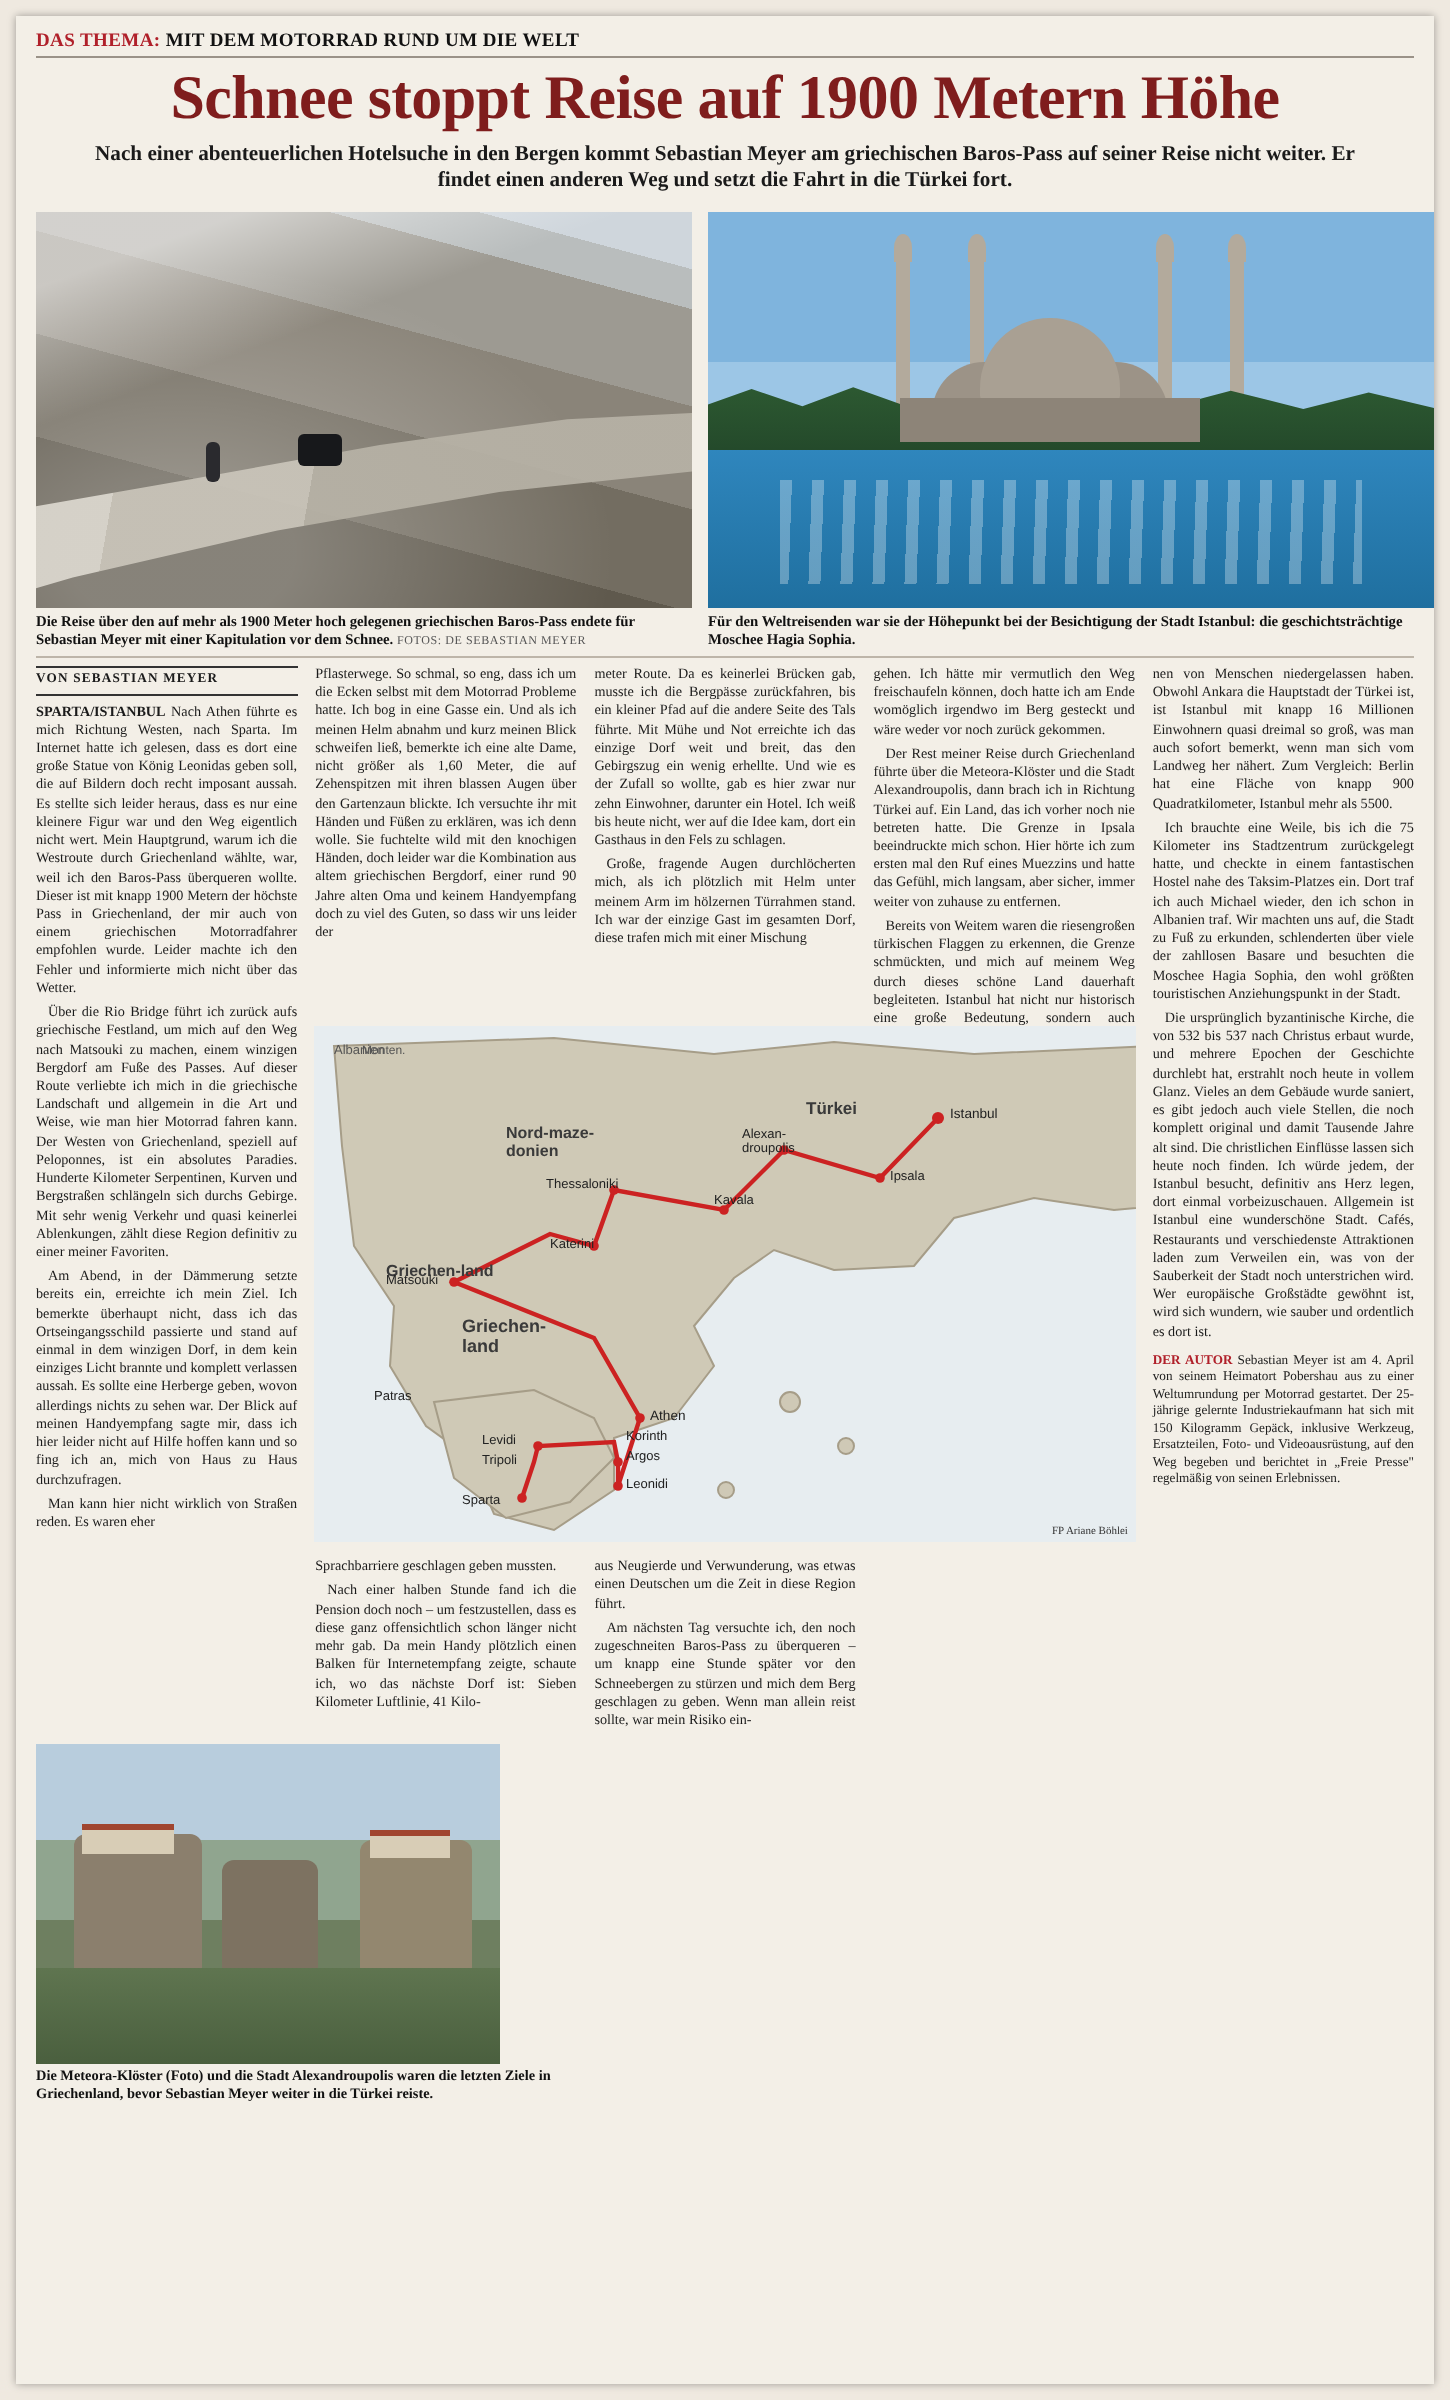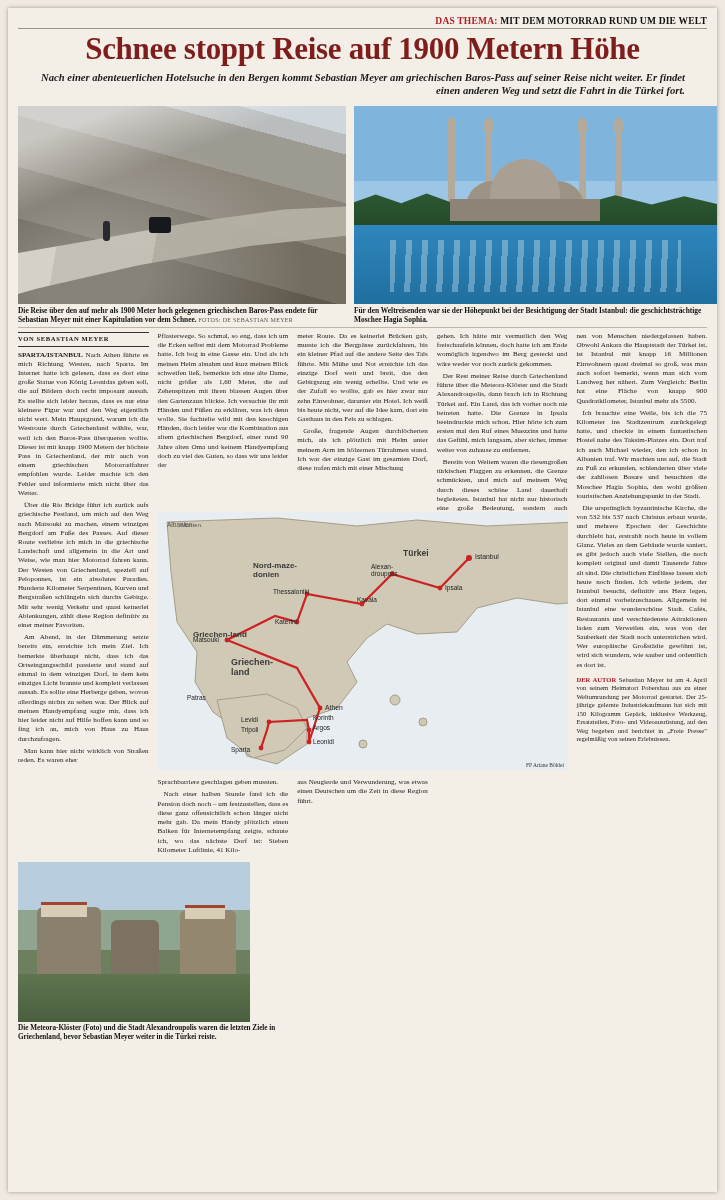--- a/index.html
+++ b/index.html
@@ -11,34 +11,34 @@
   }
   .sheet{
     position:absolute;left:8px;top:8px;width:709px;height:1184px;
     background:#f3efe7;
     box-shadow:0 0 4px rgba(0,0,0,.35);
     box-sizing:border-box;
     padding:6px 10px 6px 10px;
   }
   
   .kicker{
-    text-align:right;font-size:9.5px;letter-spacing:.2px;margin:2px 0 2px 0;
+    text-align:left;font-size:9.5px;letter-spacing:.2px;margin:2px 0 2px 0;
     font-family:"Liberation Serif",serif;
   }
   .kicker .red{color:#b0202a;font-weight:bold;}
   .kicker .blk{color:#111;font-weight:bold;}
   .rule{height:1px;background:#9a9288;margin:2px 0 4px 0;}
   h1.headline{
     text-align:center;font-size:31px;line-height:1.02;margin:2px 0 6px 0;
     font-weight:bold;letter-spacing:-.3px;color:#7f1d1d;
     font-family:"Liberation Serif",serif;
   }
   .standfirst{
-    text-align:right;font-size:10.6px;line-height:1.28;font-weight:bold;
-    margin:0 22px 8px 22px;color:#1a1a1a;font-style:italic;
+    text-align:center;font-size:10.6px;line-height:1.28;font-weight:bold;
+    margin:0 22px 8px 22px;color:#1a1a1a;
   }
   
   .photorow{display:flex;gap:8px;margin-bottom:3px;}
   .ph{position:relative;overflow:hidden;}
   .ph.left{width:328px;height:198px;}
   .ph.right{width:363px;height:198px;}
   .cap{
     font-size:7.4px;line-height:1.22;color:#111;font-weight:bold;
     margin-top:2px;
   }
@@ -349,20 +349,21 @@
     </div>
 
     <div class="cols" style="margin-top:4px;">
       <div class="col"></div>
       <div class="col">
         <p class="first">Sprachbarriere geschlagen geben mussten.</p>
         <p>Nach einer halben Stunde fand ich die Pension doch noch – um festzustellen, dass es diese ganz offensichtlich schon länger nicht mehr gab. Da mein Handy plötzlich einen Balken für Internetempfang zeigte, schaute ich, wo das nächste Dorf ist: Sieben Kilometer Luftlinie, 41 Kilo-</p>
       </div>
       <div class="col">
         <p class="first">aus Neugierde und Verwunderung, was etwas einen Deutschen um die Zeit in diese Region führt.</p>
+        <p>Am nächsten Tag versuchte ich, den noch zugeschneiten Baros-Pass zu überqueren – um knapp eine Stunde später vor den Schneebergen zu stürzen und mich dem Berg geschlagen zu geben. Wenn man allein reist sollte, war mein Risiko ein-</p>
       </div>
       <div class="col"></div>
       <div class="col"></div>
     </div>
 
     <div class="bottomrow">
       <div style="width:274px;">
         <div class="bp a">
           <div class="img-meteora">
             <div class="rock r1"></div>

